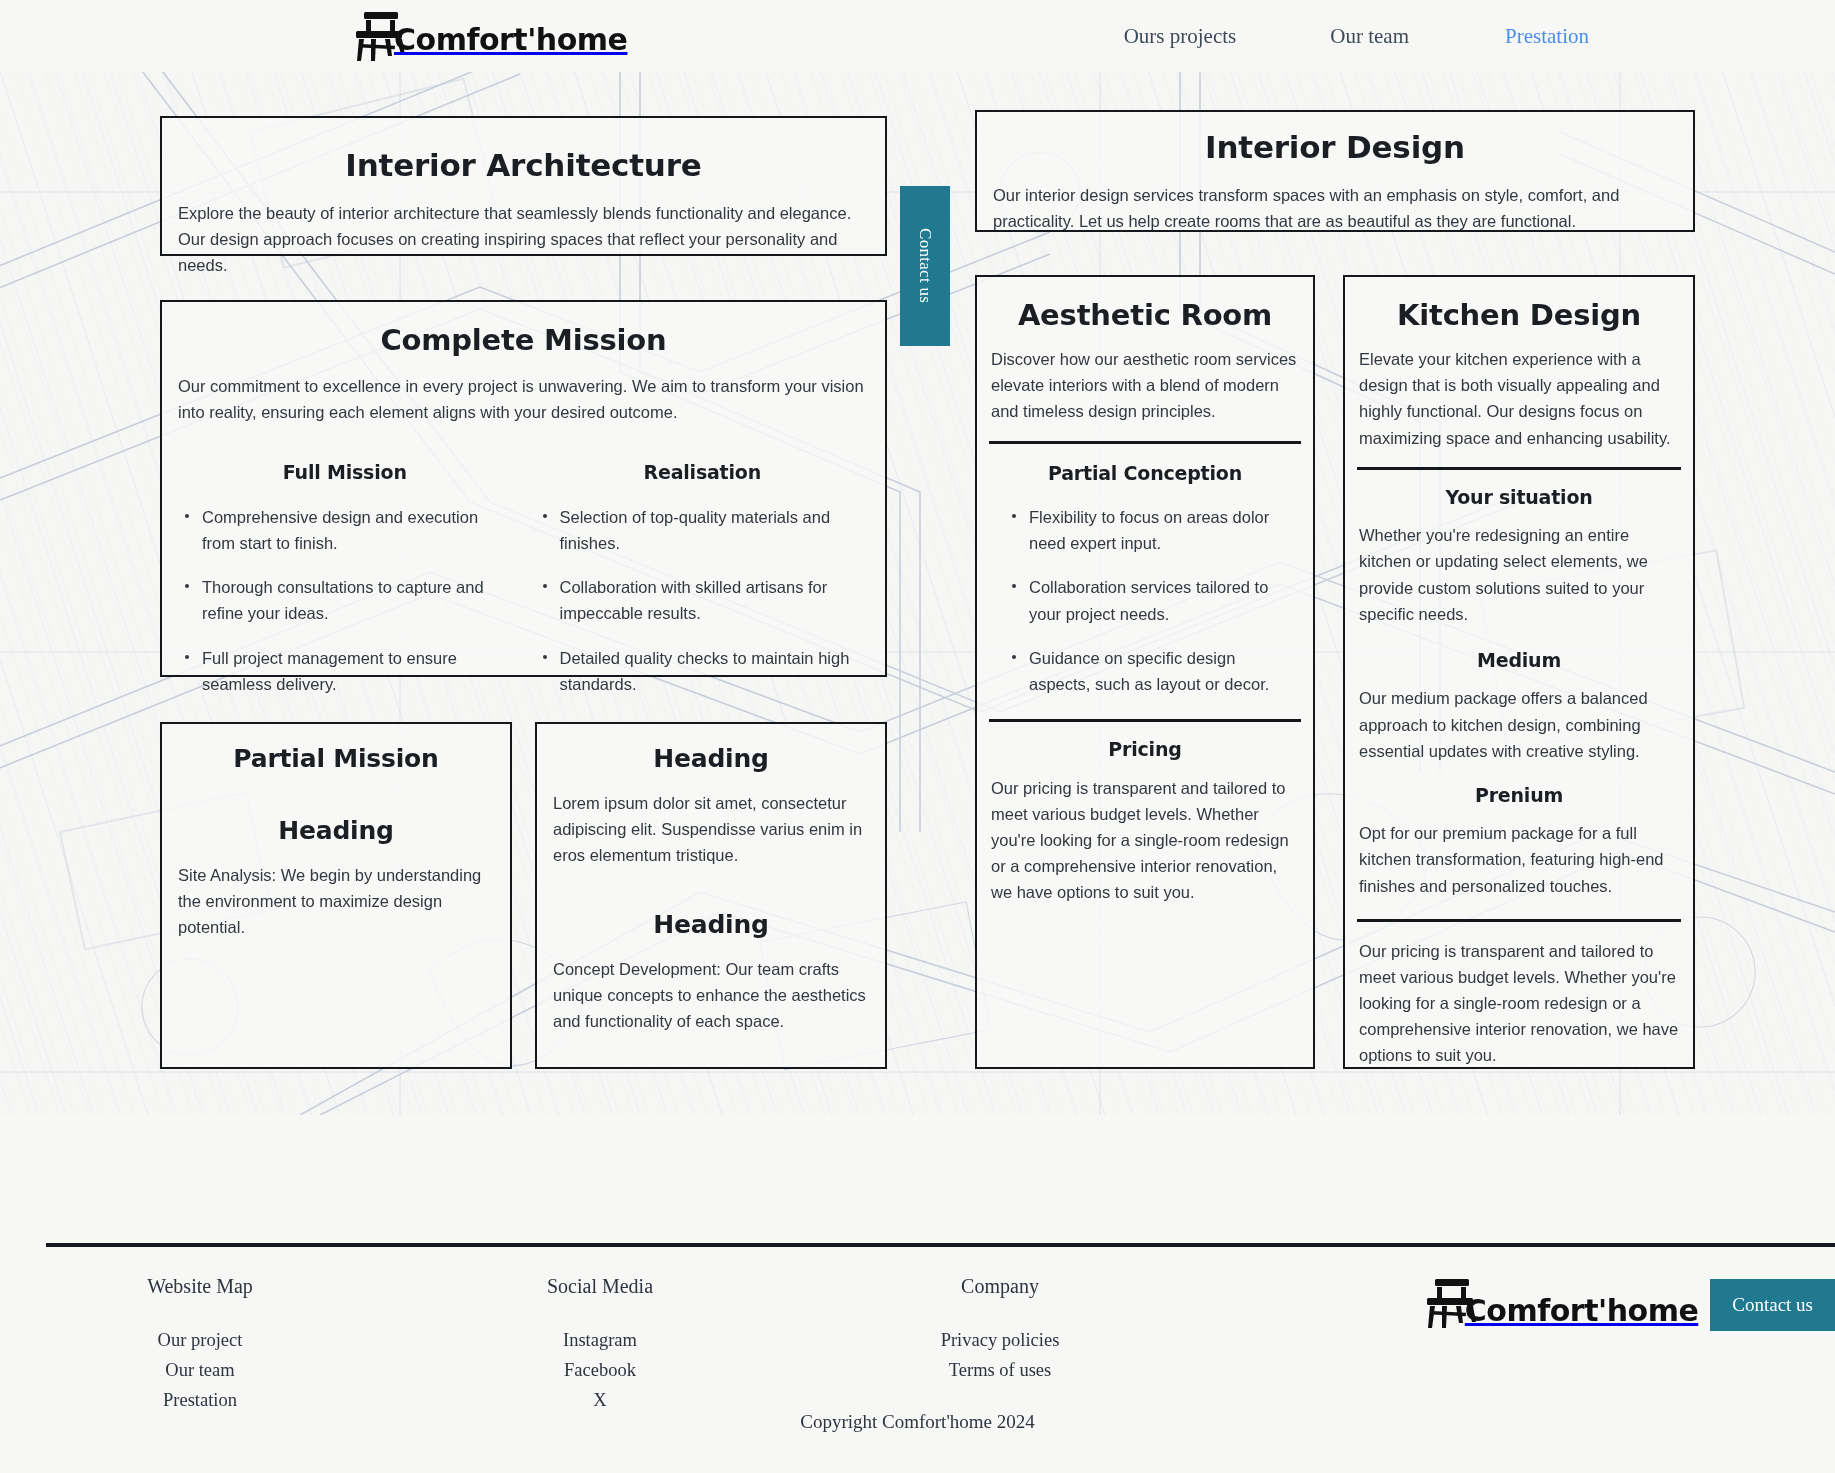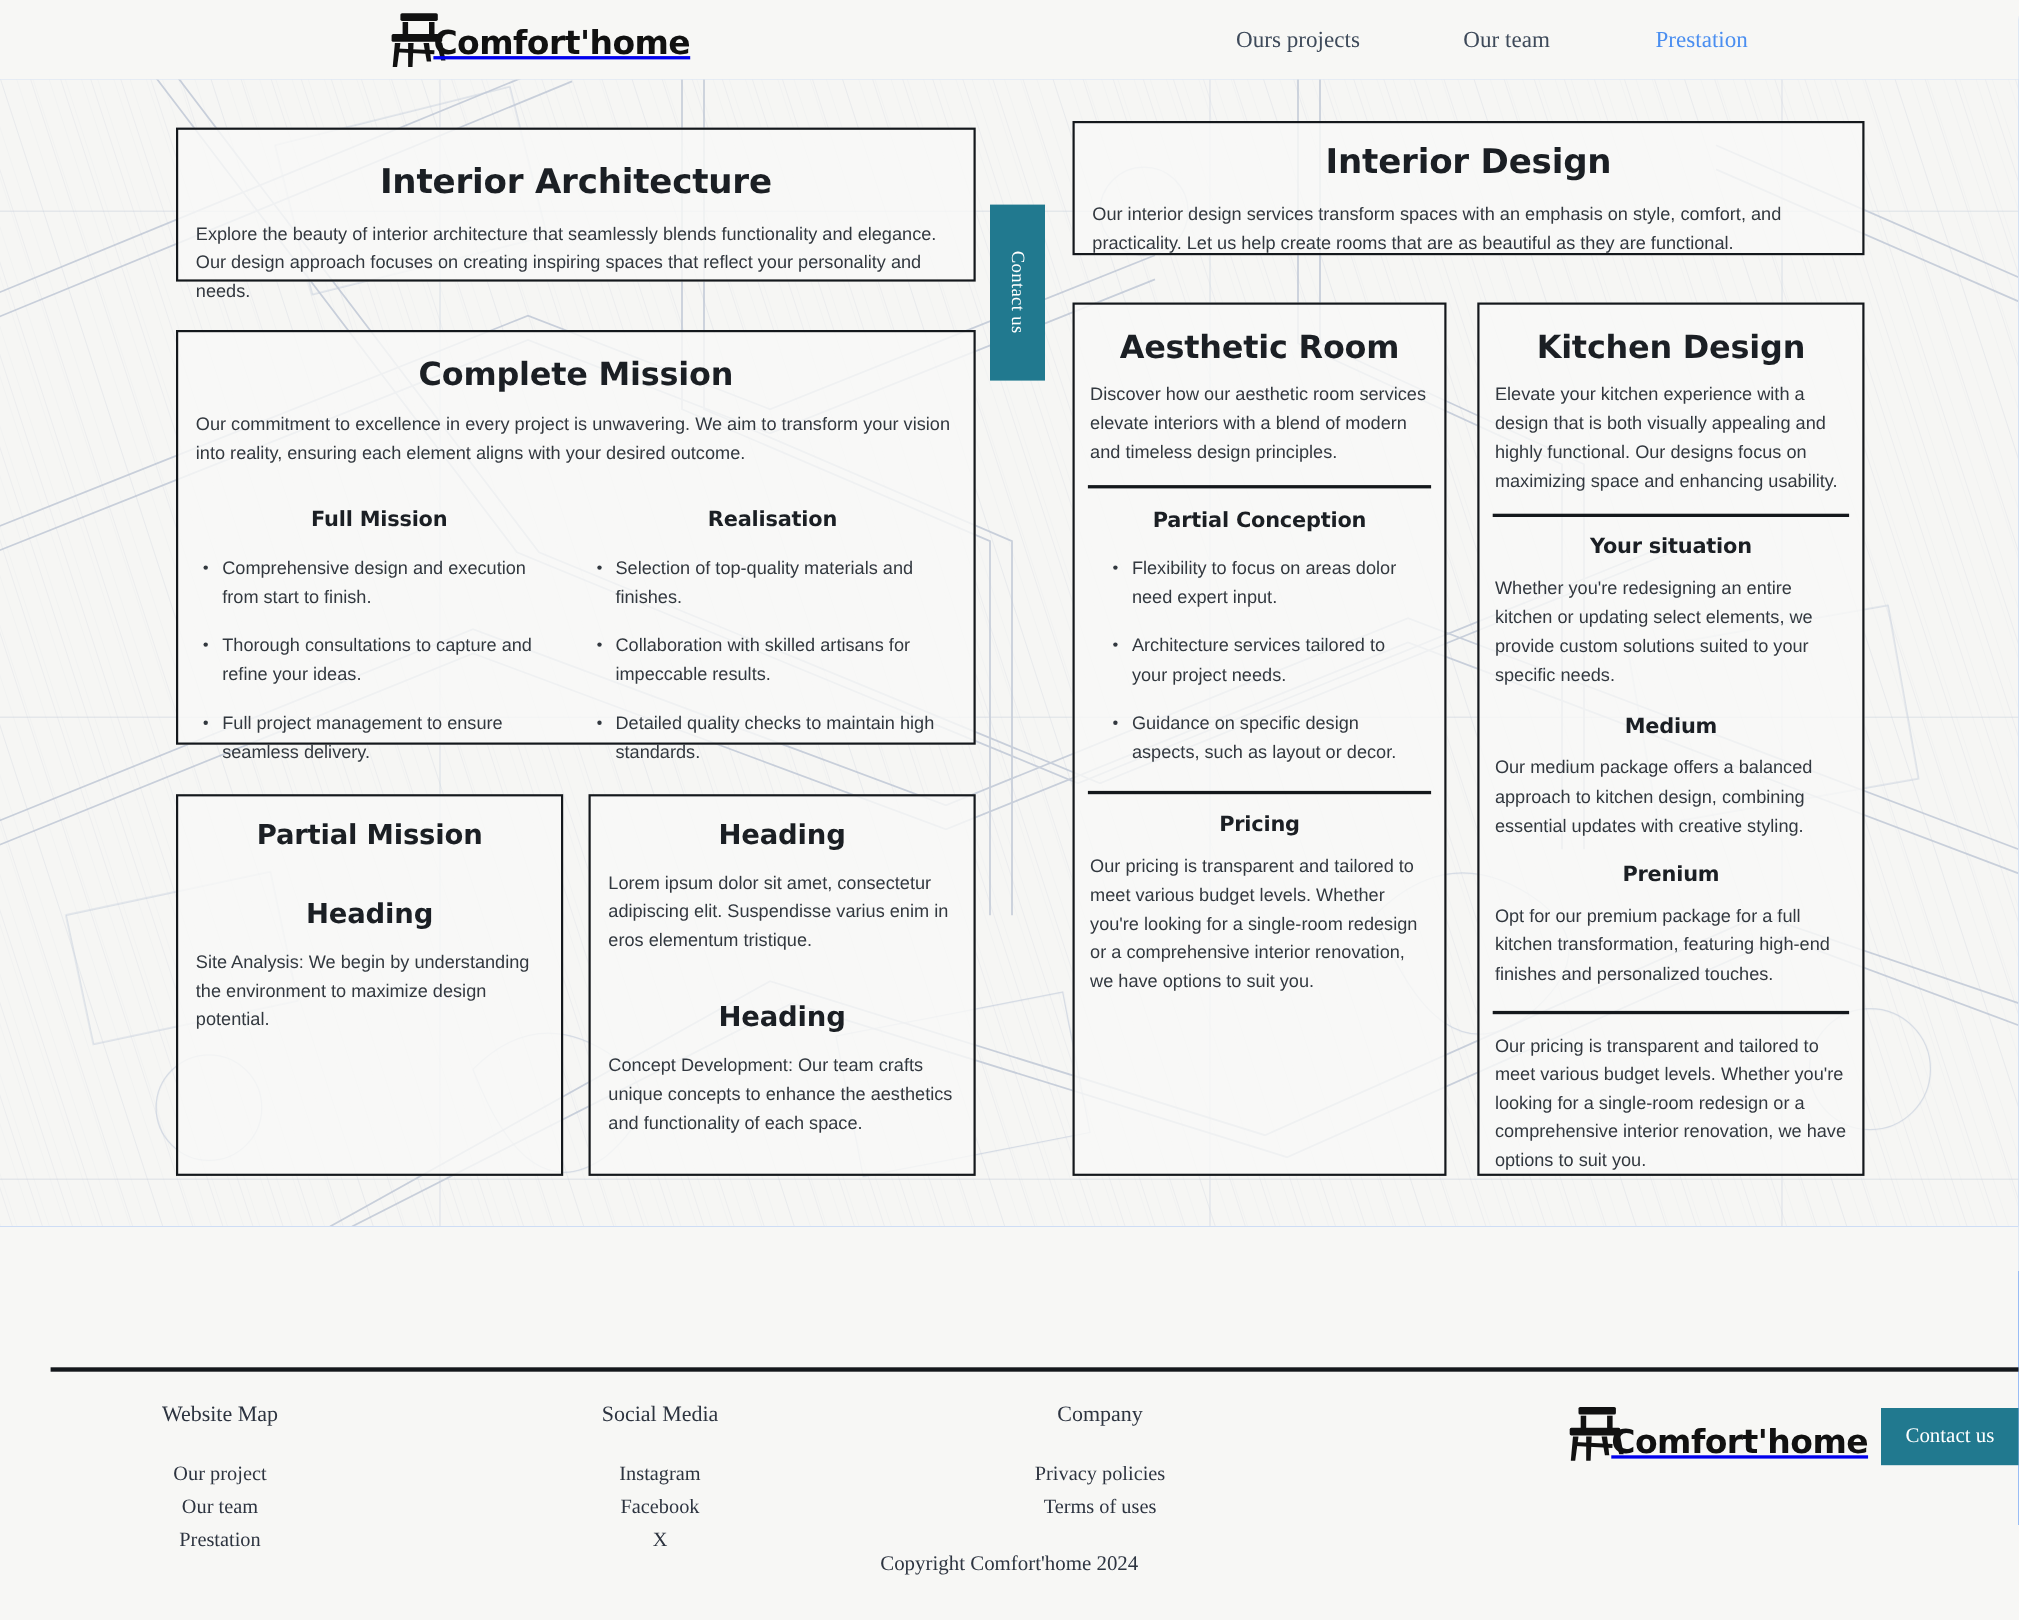--- a/index.html
+++ b/index.html
@@ -9,21 +9,21 @@
     height: 1473px;
     overflow: hidden;
     background: #f7f7f5;
     font-family: "Liberation Sans", sans-serif;
   }
 
   .page {
     position: relative;
     width: 1835px;
     height: 1473px;
-    background: #3b82f6;
+    background: #fde047;
     border-radius: 18px;
   }
 
   
   .header {
     position: relative;
     height: 72px;
     display: flex;
     align-items: center;
     background: #f7f7f5;
@@ -414,21 +414,21 @@
       <p class="body-text" style="padding:14px 14px 0 14px;">Discover how our aesthetic room services elevate interiors with a blend of modern and timeless design principles.</p>
 
       <div style="padding:16px 12px 0 12px;">
         <div class="divider"></div>
       </div>
 
       <h3 class="card-title t-md" style="padding:18px 14px 0 14px;">Partial Conception</h3>
 
       <ul class="blist" style="padding:20px 18px 0 28px;">
         <li>Flexibility to focus on areas dolor need expert input.</li>
-        <li>Architecture services tailored to your project needs.</li>
+        <li>Collaboration services tailored to your project needs.</li>
         <li>Guidance on specific design aspects, such as layout or decor.</li>
       </ul>
 
       <div style="padding:22px 12px 0 12px;">
         <div class="divider"></div>
       </div>
 
       <h3 class="card-title t-md" style="padding:16px 14px 0 14px;">Pricing</h3>
       <p class="body-text" style="padding:14px 14px 0 14px;">Our pricing is transparent and tailored to meet various budget levels. Whether you're looking for a single-room redesign or a comprehensive interior renovation, we have options to suit you.</p>
     </section>

